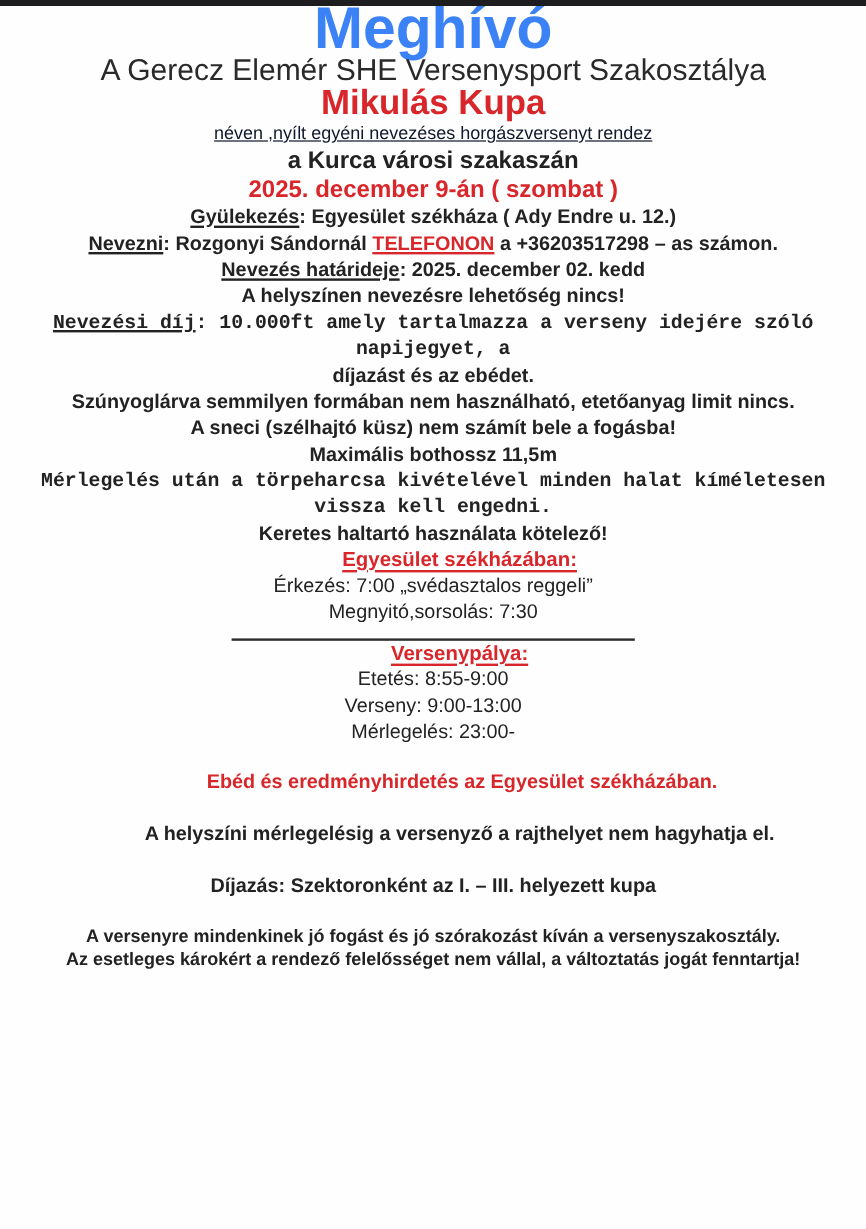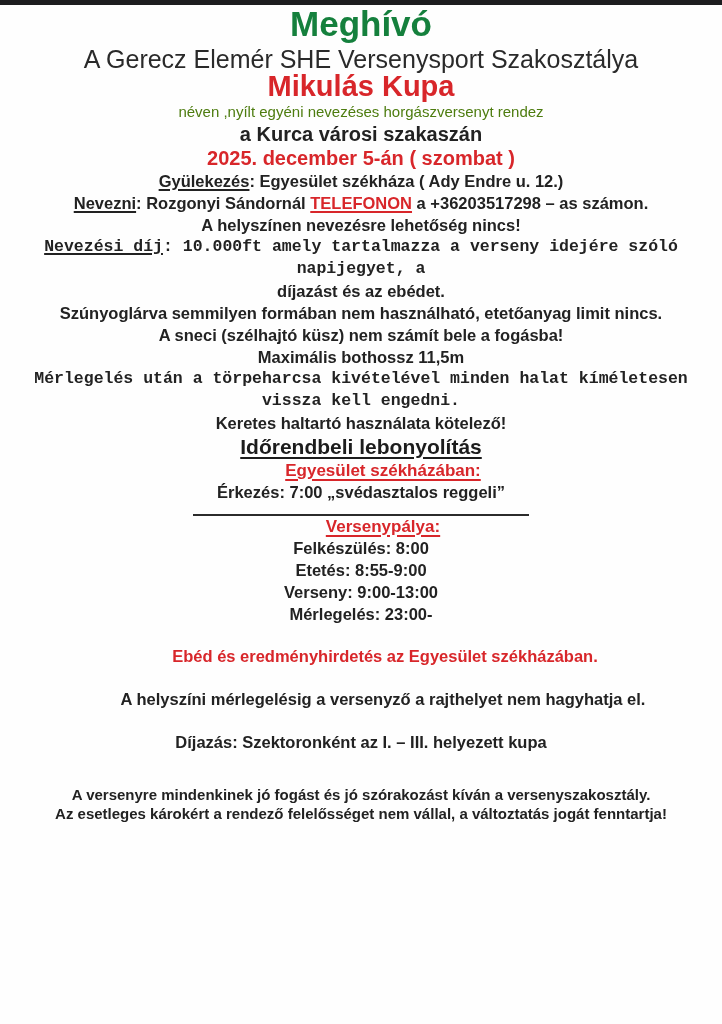--- a/index.html
+++ b/index.html
@@ -23,45 +23,46 @@
     top: 0; left: 0;
     width: 100%;
     height: 5px;
     background: #1d1d1f;
   }
   .page p, .page h1, .page h2, .page h3 {
     margin: 0;
   }
   .doc-title {
     margin-top: 27px;
-    font-size: 35px;
+    font-size: 49px;
     line-height: 48px;
     font-weight: 800;
-    color: #15803d;
+    color: #3b82f6;
   }
   .organizer {
     margin-top: 14px;
     font-size: 25px;
     line-height: 22px;
     font-weight: 400;
     color: #2a2a2a;
   }
   .event-name {
     margin-top: 10px;
     font-size: 29px;
     line-height: 32px;
     font-weight: 700;
     color: var(--red, #d8262a);
   }
   .event-subtitle {
     margin-top: 4px;
     font-size: 15px;
     line-height: 20px;
     font-weight: 400;
-    color: #4d7c0f;
+    color: #0f172a;
+    text-decoration: underline;
   }
   .event-location {
     margin-top: 2px;
     font-size: 20px;
     line-height: 24px;
     font-weight: 700;
   }
   .event-date {
     margin-top: 3px;
     font-size: 20px;
@@ -101,21 +102,21 @@
     font-weight: 700;
     color: var(--red, #d8262a);
     text-decoration: underline;
     text-decoration-thickness: 2px;
     text-underline-offset: 3px;
     padding-left: 44px;
   }
   .schedule-item {
     font-size: 16.5px;
     line-height: 22px;
-    font-weight: 700;
+    font-weight: 400;
   }
   .divider {
     width: 336px;
     margin: 11px auto 0 auto;
     border: 0;
     border-top: 2px solid #2b2b2b;
   }
   .footer-small {
     font-size: 15px;
     line-height: 19px;
@@ -126,48 +127,48 @@
 <body>
 
 <div class="page">
   <div class="scan-top-edge"></div>
 
   <h1 class="doc-title">Meghívó</h1>
   <p class="organizer">A Gerecz Elemér SHE Versenysport Szakosztálya</p>
   <h2 class="event-name">Mikulás Kupa</h2>
   <p class="event-subtitle">néven ,nyílt egyéni nevezéses horgászversenyt rendez</p>
   <p class="event-location">a Kurca városi szakaszán</p>
-  <p class="event-date">2025. december 5-án ( szombat )</p>
+  <p class="event-date">2025. december 9-án ( szombat )</p>
 
   <p class="body-line mt-section"><span class="u">Gyülekezés</span><span>: Egyesület székháza ( Ady Endre u. 12.)</span></p>
 
   <p class="body-line mt-block"><span class="u">Nevezni</span><span>: Rozgonyi Sándornál </span><span class="u red">TELEFONON</span><span> a +36203517298 – as számon.</span></p>
 
+  <p class="body-line mt-block"><span class="u">Nevezés határideje</span><span>: 2025. december 02. kedd</span></p>
   <p class="body-line">A helyszínen nevezésre lehetőség nincs!</p>
 
   <p class="body-line mt-para"><span class="u">Nevezési díj</span><span>: 10.000ft amely tartalmazza a verseny idejére szóló napijegyet, a</span></p>
   <p class="body-line">díjazást és az ebédet.</p>
 
   <p class="body-line mt-block">Szúnyoglárva semmilyen formában nem használható, etetőanyag limit nincs.</p>
   <p class="body-line">A sneci (szélhajtó küsz) nem számít bele a fogásba!</p>
   <p class="body-line">Maximális bothossz 11,5m</p>
 
   <p class="body-line mt-para">Mérlegelés után a törpeharcsa kivételével minden halat kíméletesen vissza kell engedni.</p>
   <p class="body-line">Keretes haltartó használata kötelező!</p>
 
-  <h3 class="schedule-heading">Időrendbeli lebonyolítás</h3>
   <p class="schedule-subheading">Egyesület székházában:</p>
   <p class="schedule-item">Érkezés: 7:00 „svédasztalos reggeli”</p>
+  <p class="schedule-item">Megnyitó,sorsolás: 7:30</p>
 
   <hr class="divider">
 
   <p class="schedule-subheading">Versenypálya:</p>
-  <p class="schedule-item">Felkészülés: 8:00</p>
   <p class="schedule-item">Etetés: 8:55-9:00</p>
   <p class="schedule-item">Verseny: 9:00-13:00</p>
   <p class="schedule-item">Mérlegelés: 23:00-</p>
 
   <p class="body-line red" style="margin-top:20px;padding-left:48px;">Ebéd és eredményhirdetés az Egyesület székházában.</p>
   <p class="body-line" style="margin-top:21px;margin-left:44px;">A helyszíni mérlegelésig a versenyző a rajthelyet nem hagyhatja el.</p>
   <p class="body-line" style="margin-top:21px;">Díjazás: Szektoronként az I. – III. helyezett kupa</p>
-  <p class="footer-small" style="margin-top:32px;">A versenyre mindenkinek jó fogást és jó szórakozást kíván a versenyszakosztály.</p>
+  <p class="footer-small" style="margin-top:22px;">A versenyre mindenkinek jó fogást és jó szórakozást kíván a versenyszakosztály.</p>
   <p class="footer-small">Az esetleges károkért a rendező felelősséget nem vállal, a változtatás jogát fenntartja!</p>
 </div>
 
 </body></html>

